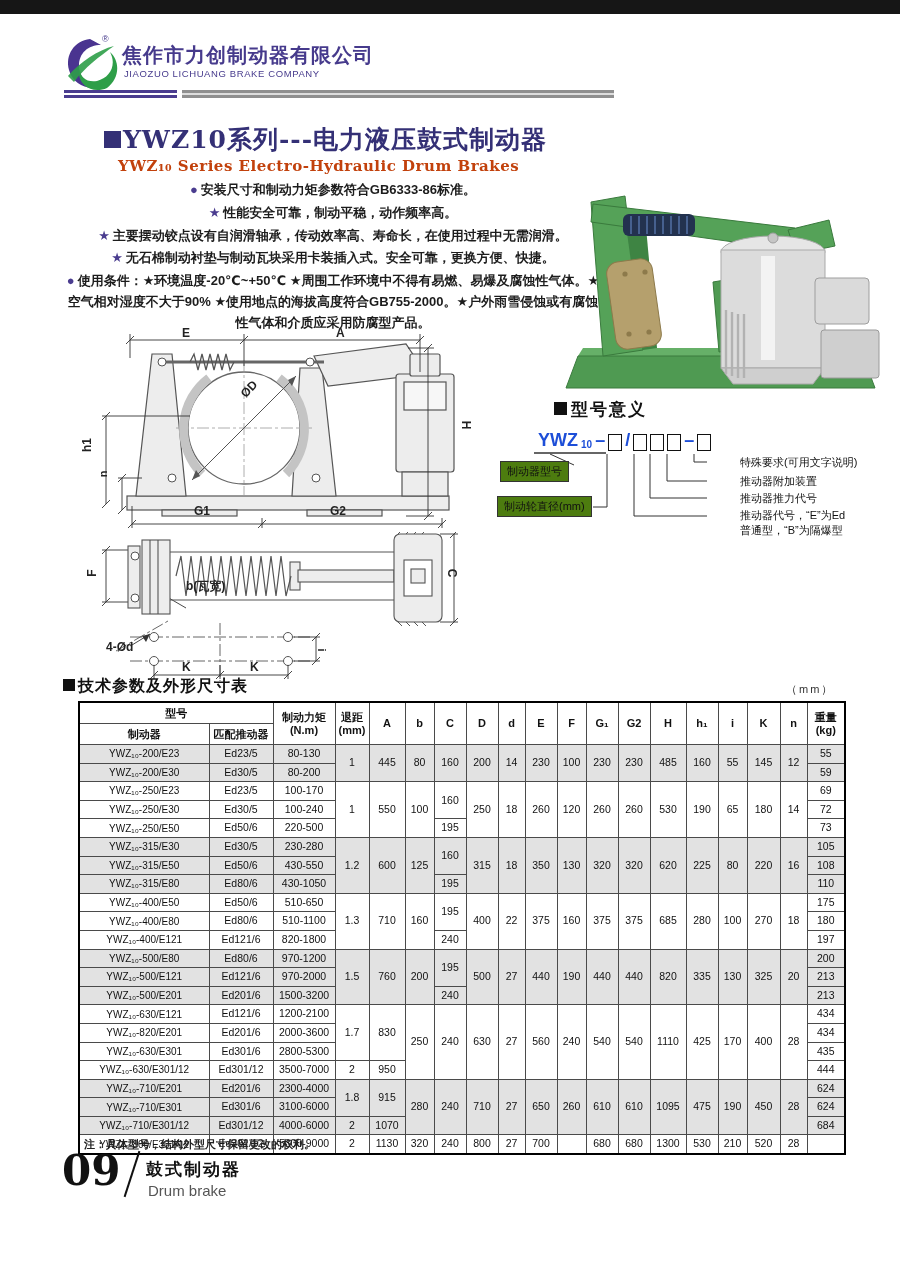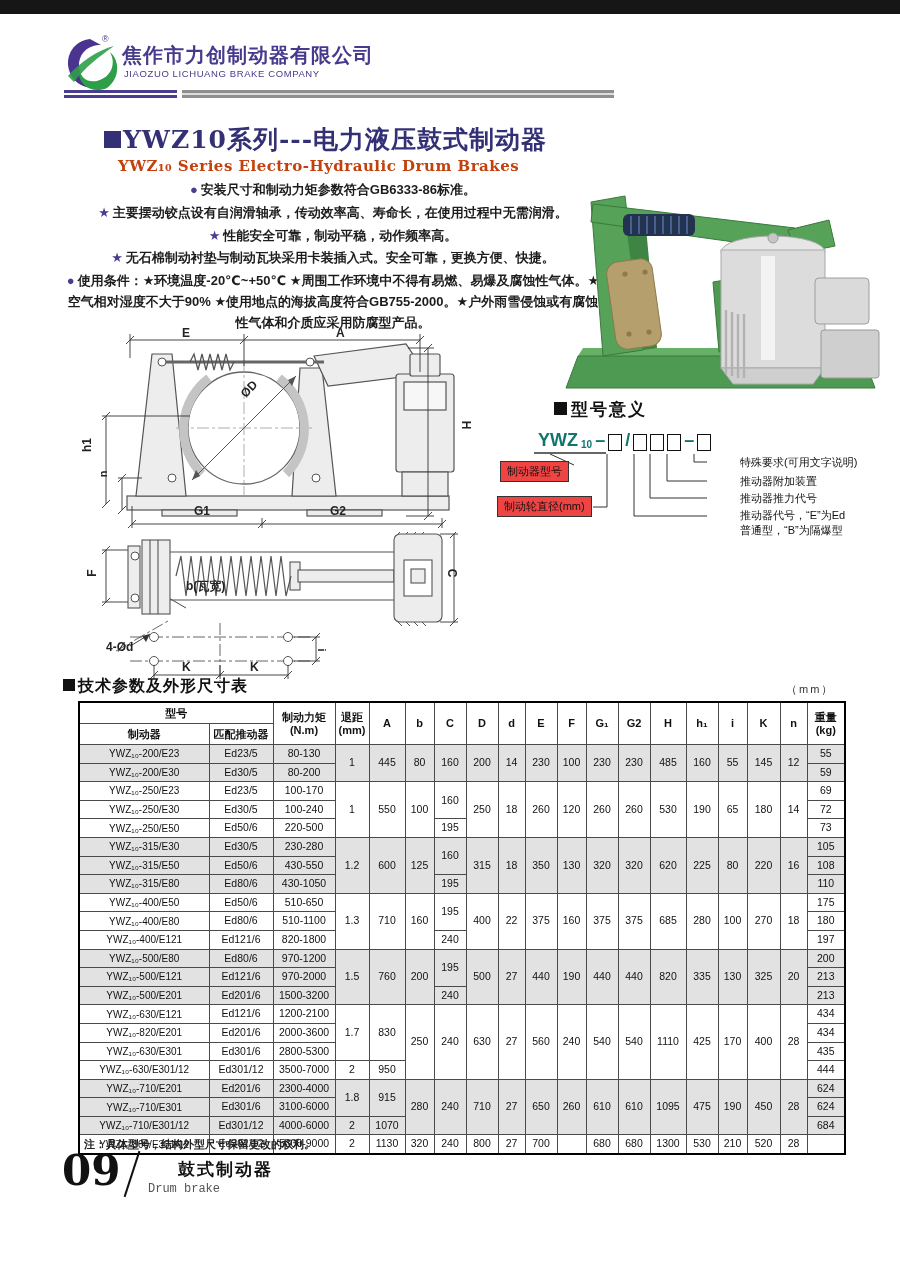--- a/index.html
+++ b/index.html
@@ -29,46 +29,46 @@
   
   .dim{position:absolute;font-size:12px;font-weight:bold;color:#222;white-space:nowrap;}
   .rot90{transform:rotate(90deg);transform-origin:center;}
   .rotm90{transform:rotate(-90deg);transform-origin:center;}
   .rotd{transform:rotate(-47deg);transform-origin:center;}
   .dim-small{font-size:11px;}
   
   .mm-head{left:554px;top:398px;font-size:17px;font-weight:bold;color:#111;letter-spacing:2px;}
   .mm-head .sq{display:inline-block;width:13px;height:13px;background:#111;margin-right:4px;}
   .mm-code{left:538px;top:430px;display:flex;align-items:flex-end;gap:3px;
-           font-size:18px;font-weight:bold;color:#0f766e;}
+           font-size:18px;font-weight:bold;color:#1d4ed8;}
   .mm-code .sub{font-size:10px;padding-bottom:1px;}
   .cbox{display:inline-block;width:12px;height:15px;border:1.6px solid #111;background:#fff;}
   .mm-lbox{position:absolute;border:1px solid #333;font-size:11px;color:#111;
-           padding:2px 6px;background:#ef4444;white-space:nowrap;}
+           padding:2px 6px;background:#4d7c0f;white-space:nowrap;}
   .mm-r{position:absolute;left:740px;font-size:11px;color:#111;white-space:pre-line;line-height:1.35;}
   
   .tbl-title{left:63px;top:676px;font-size:16px;font-weight:bold;color:#111;letter-spacing:1px;}
   .tbl-title .sq{display:inline-block;width:12px;height:12px;background:#111;margin-right:3px;}
   .tbl-unit{left:786px;top:682px;font-size:11px;color:#333;letter-spacing:2px;}
   table.params{position:absolute;left:78px;top:701px;width:768px;border-collapse:collapse;
                table-layout:fixed;border:2px solid #000;}
   table.params th,table.params td{border:1px solid #4a4a4a;text-align:center;vertical-align:middle;
                padding:0;font-size:10.5px;color:#111;line-height:1.1;overflow:hidden;}
   table.params thead th{font-weight:bold;font-size:11px;height:20px;white-space:pre-line;background:#fff;}
   table.params tbody td{height:17.6px;font-size:10.5px;}
   table.params td.mod{font-size:10px;}
   tr.shade td{background:#e2e2e2;}
   tr.gtop td{border-top:1.6px solid #000;}
   
   .note{left:84px;top:1137px;font-size:11px;font-weight:bold;color:#222;}
   .pg-num{left:62px;top:1146px;font-family:"DejaVu Serif","Liberation Serif",serif;
           font-size:42px;font-weight:bold;color:#111;}
   .pg-slash{left:131px;top:1150px;width:2px;height:48px;background:#111;transform:rotate(18deg);}
-  .pg-cn{left:146px;top:1158px;font-size:17px;font-weight:bold;color:#111;letter-spacing:2px;margin-left:32px;}
-  .pg-en{left:148px;top:1182px;font-size:12px;color:#555;font-family:Liberation Mono, monospace;}
+  .pg-cn{left:146px;top:1158px;font-size:17px;font-weight:bold;color:#111;letter-spacing:2px;}
+  .pg-en{left:148px;top:1182px;font-size:15px;color:#555;}
   svg{display:block;}
 </style>
 </head>
 <body>
 
 <div class="page">
 
   <div class="abs topbar"></div>
 
   <svg class="abs" style="left:60px;top:34px;" width="60" height="60" viewBox="0 0 60 60">
@@ -82,22 +82,22 @@
   <div class="abs rule-p"></div>
   <div class="abs rule-g"></div>
 
   <div class="abs title">
     <span class="sq"></span><span>YWZ10系列---电力液压鼓式制动器</span>
   </div>
   <div class="abs subtitle">YWZ₁₀ Series Electro-Hydraulic Drum Brakes</div>
 
   <div class="abs features">
     <p class="feat"><span class="mk">●</span><span>安装尺寸和制动力矩参数符合GB6333-86标准。</span></p>
+    <p class="feat"><span class="mk">★</span><span>性能安全可靠，制动平稳，动作频率高。</span></p>
     <p class="feat"><span class="mk">★</span><span>主要摆动铰点设有自润滑轴承，传动效率高、寿命长，在使用过程中无需润滑。</span></p>
-    <p class="feat"><span class="mk">★</span><span>性能安全可靠，制动平稳，动作频率高。</span></p>
     <p class="feat"><span class="mk">★</span><span>无石棉制动衬垫与制动瓦块采用卡装插入式。安全可靠，更换方便、快捷。</span></p>
     <p class="feat"><span class="mk">●</span><span>使用条件：★环境温度-20℃~+50℃ ★周围工作环境中不得有易燃、易爆及腐蚀性气体。★空气相对湿度不大于90% ★使用地点的海拔高度符合GB755-2000。★户外雨雪侵蚀或有腐蚀性气体和介质应采用防腐型产品。</span></p>
   </div>
 
   <svg class="abs" style="left:563px;top:160px;" width="330" height="242" viewBox="0 0 330 242">
     <polygon points="20,188 300,188 295,196 15,196" fill="#66b068"></polygon>
     <polygon points="15,196 300,196 312,228 3,228" fill="#4f9a52" stroke="#3a7a3d"></polygon>
     <polygon points="28,42 62,36 80,190 40,196" fill="#55a258" stroke="#3a7a3d"></polygon>
     <polygon points="62,58 82,56 94,188 80,190" fill="#3e8443"></polygon>
     <polygon points="30,44 232,68 228,90 28,62" fill="#55a258" stroke="#3a7a3d"></polygon>

